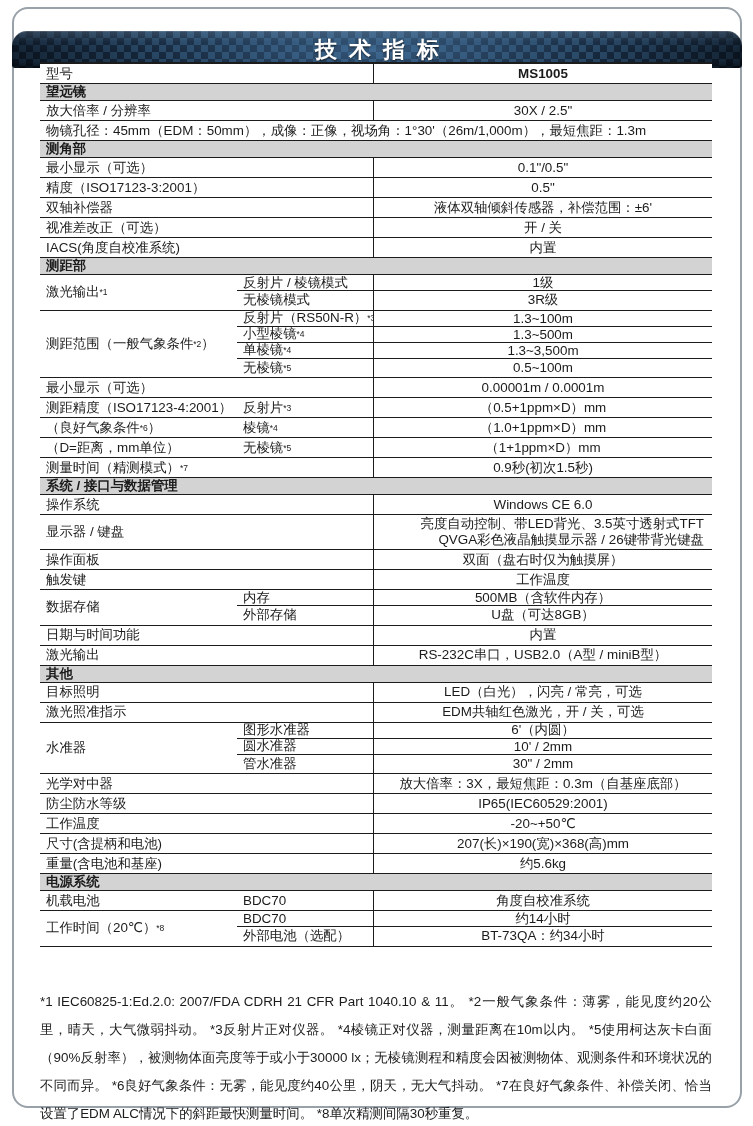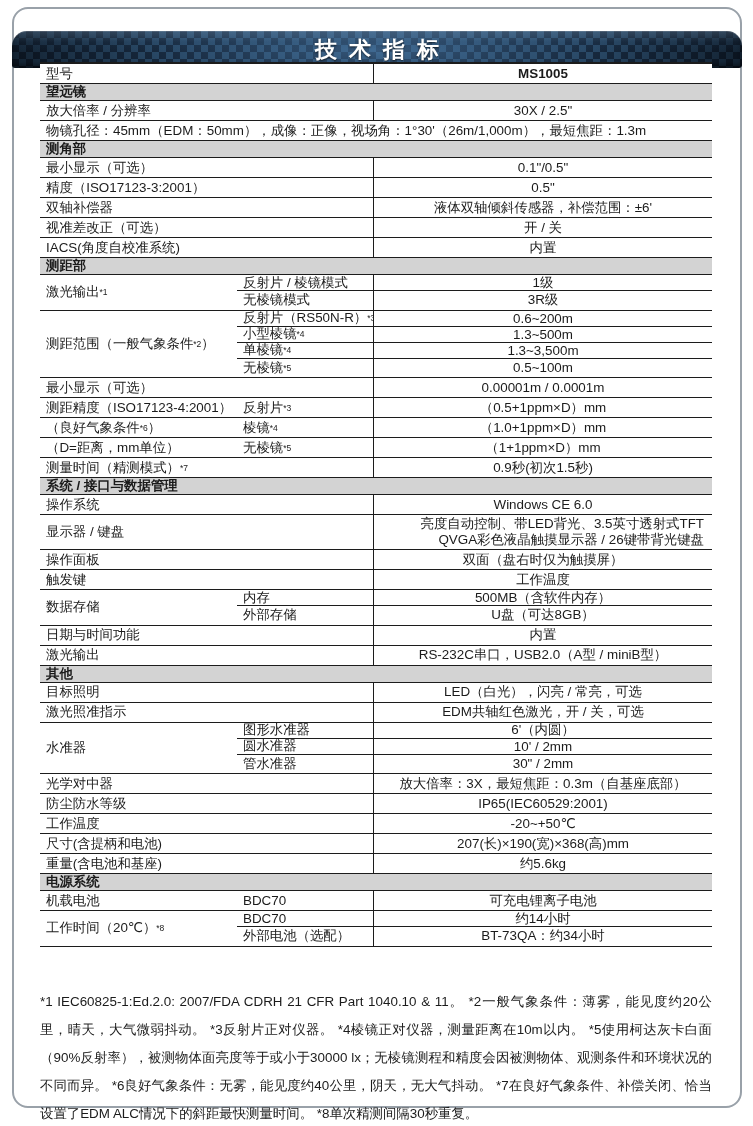--- a/index.html
+++ b/index.html
@@ -115,21 +115,21 @@
           <div class="cell lbl">无棱镜模式</div>
           <div class="cell val">3R级</div>
         </div>
       </div>
     </div>
     <div class="row grp">
       <div class="cell lbl">测距范围（一般气象条件<sup>*2</sup>）</div>
       <div class="subs">
         <div class="sub">
           <div class="cell lbl">反射片（RS50N-R）<sup>*3</sup></div>
-          <div class="cell val">0.6~200m</div>
+          <div class="cell val">1.3~100m</div>
         </div>
         <div class="sub">
           <div class="cell lbl">小型棱镜<sup>*4</sup></div>
           <div class="cell val">1.3~500m</div>
         </div>
         <div class="sub">
           <div class="cell lbl">单棱镜<sup>*4</sup></div>
           <div class="cell val">1.3~3,500m</div>
         </div>
         <div class="sub">
@@ -248,21 +248,21 @@
     <div class="row kv">
       <div class="cell lbl">重量(含电池和基座)</div>
       <div class="cell val">约5.6kg</div>
     </div>
     <div class="row sec">
       <div class="cell lbl b">电源系统</div>
     </div>
     <div class="row kmv">
       <div class="cell lbl">机载电池</div>
       <div class="cell lbl">BDC70</div>
-      <div class="cell val">可充电锂离子电池</div>
+      <div class="cell val">角度自校准系统</div>
     </div>
     <div class="row grp">
       <div class="cell lbl">工作时间（20℃）<sup>*8</sup></div>
       <div class="subs">
         <div class="sub">
           <div class="cell lbl">BDC70</div>
           <div class="cell val">约14小时</div>
         </div>
         <div class="sub">
           <div class="cell lbl">外部电池（选配）</div>

